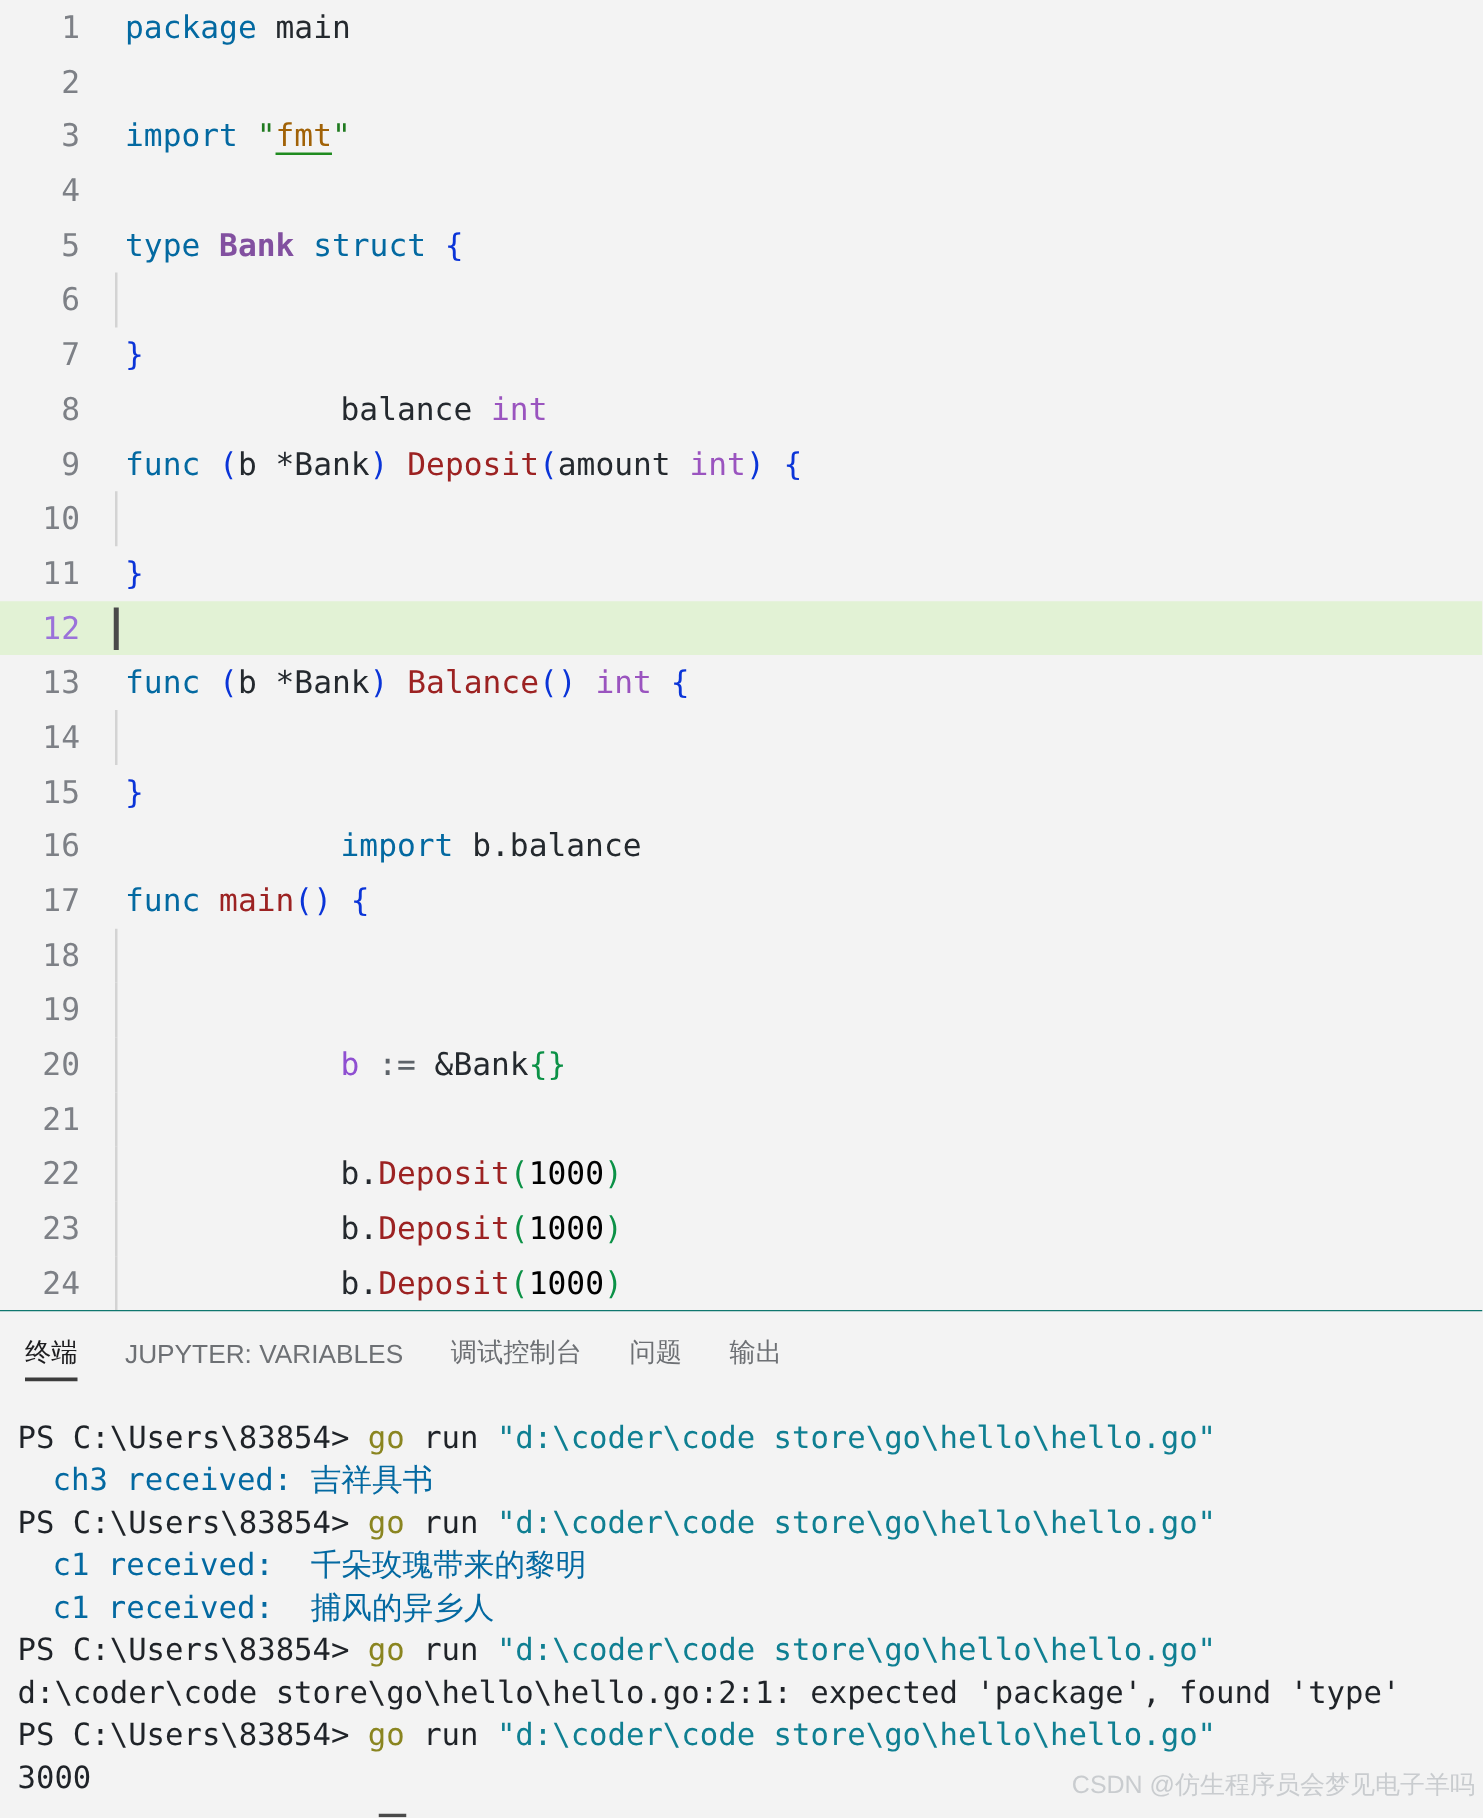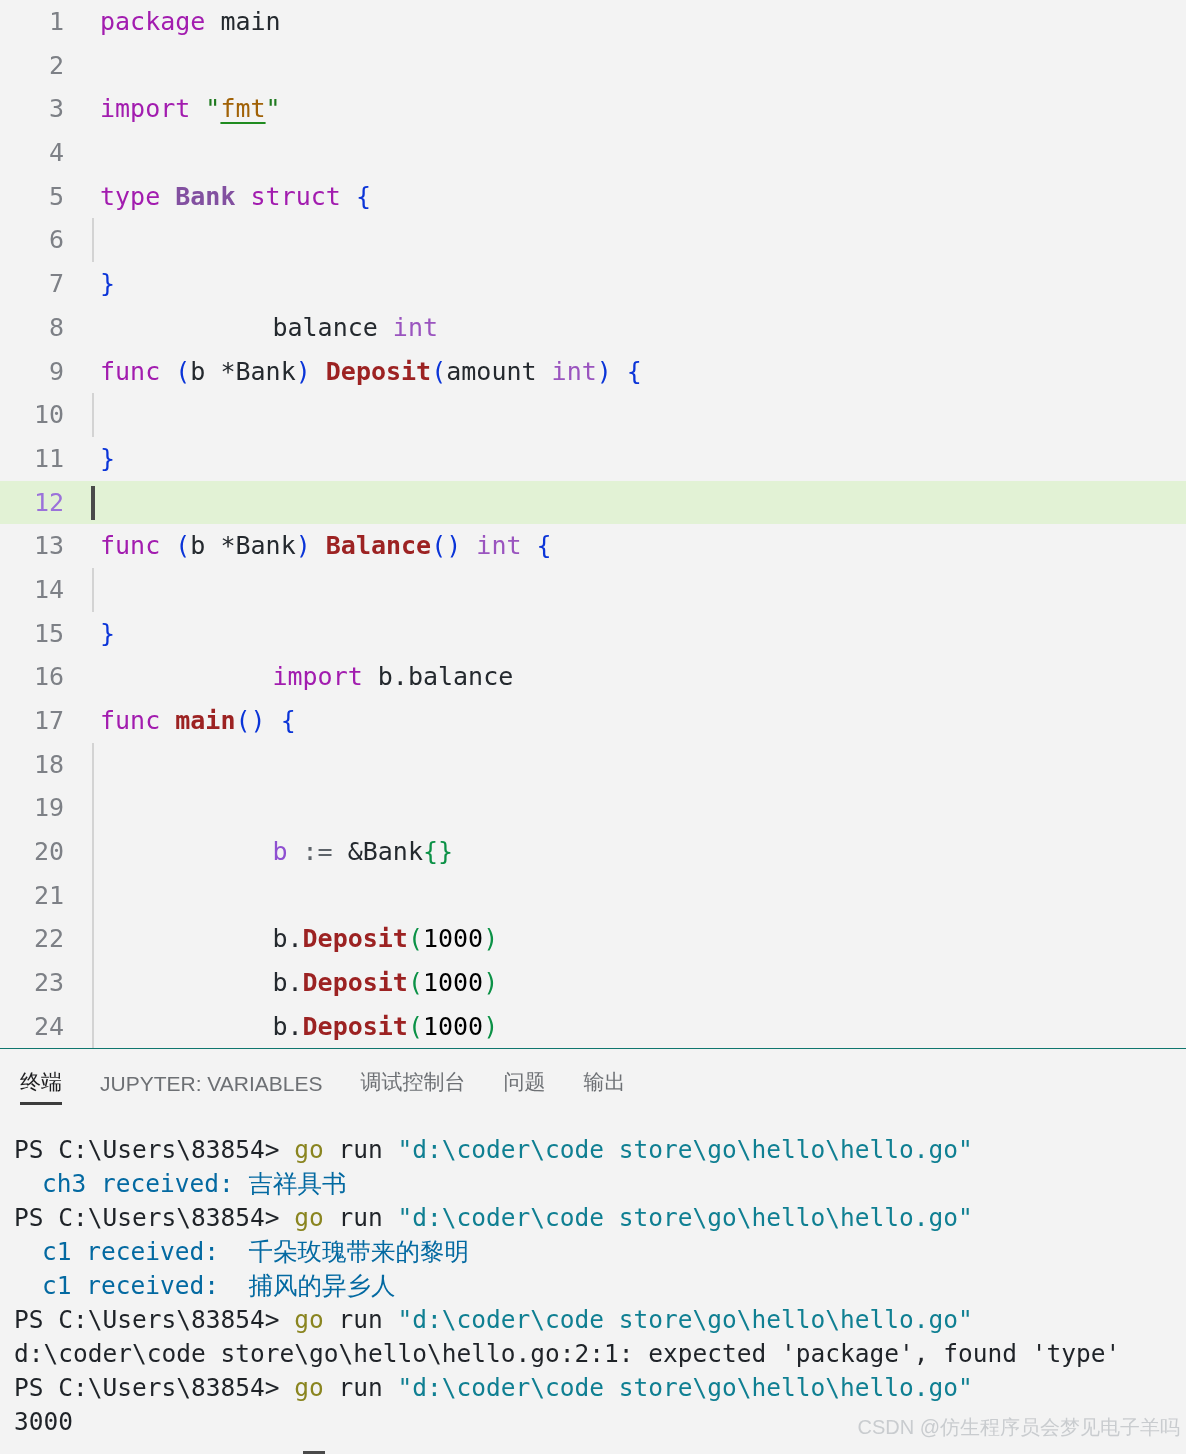--- a/index.html
+++ b/index.html
@@ -80,27 +80,27 @@
   .caret {
     position: absolute;
     left: 9px;
     top: 5px;
     width: 4px;
     height: 34px;
     background: #4a4a4a;
   }
 
   
-  .kw   { color: #a21caf; }            
+  .kw   { color: #0369a1; }            
   .plain{ color: #24292e; }
   .typ  { color: #8250a0; font-weight: bold; }   
   .btyp { color: #9a54bf; }            
   .str  { color: #1f7a1f; }            
   .imp  { color: #a16207; text-decoration: underline; text-decoration-color:#1f8b1f; text-underline-offset: 5px; }
-  .fn   { color: #9c2222; font-weight: bold; }   
+  .fn   { color: #9c2222; font-weight: normal; }   
   .paren{ color: #0a34d8; }            
   .gparen{ color: #0b9146; }           
   .num  { color: #000000; }            
   .var  { color: #8f4fd1; }            
   .op   { color: #5d6369; }
 
   
   .panel {
     position: relative;
     flex: 1;

